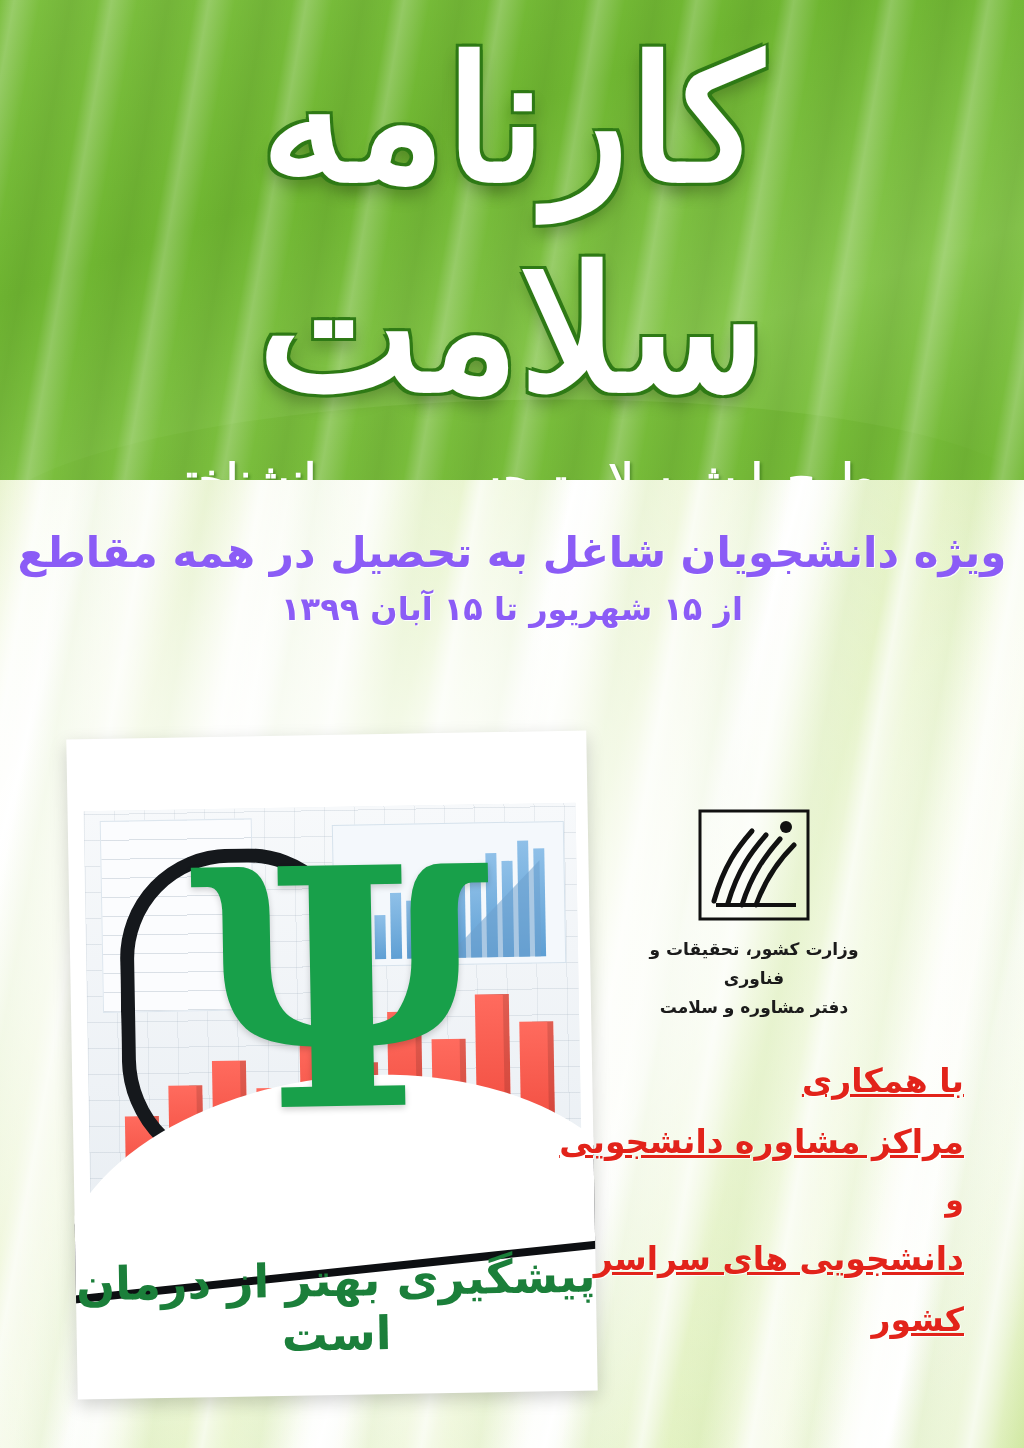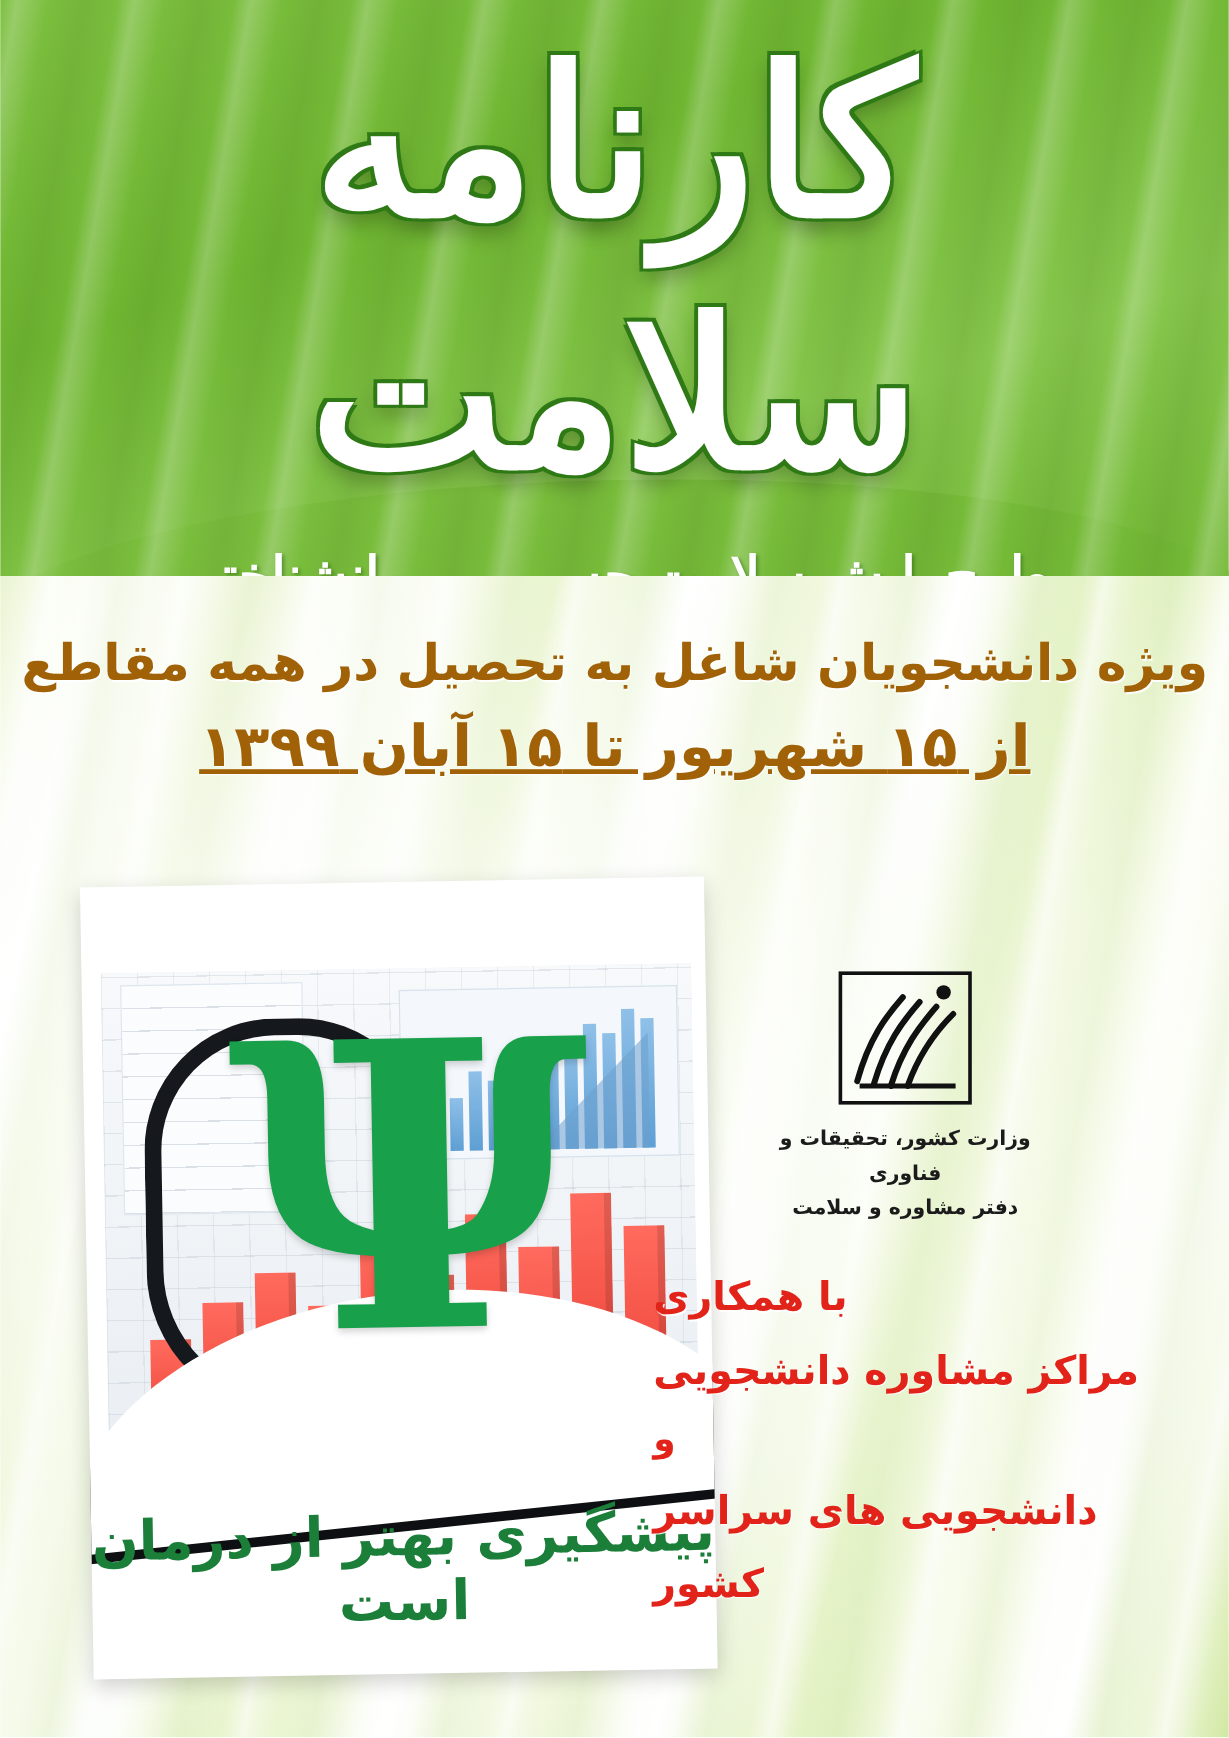--- a/index.html
+++ b/index.html
@@ -128,30 +128,29 @@
 
   
   .headline {
     position: absolute;
     z-index: 4;
     left: 0;
     top: 520px;
     width: 1024px;
     text-align: center;
     direction: rtl;
-    color: #a16207;
+    color: #8b5cf6;
     font-weight: bold;
     font-size: 42px;
     line-height: 1.55;
     text-shadow: 1px 1px 0 rgba(255,255,255,.9);
   }
   .headline .line2 {
-    font-size: 48px;
+    font-size: 32px;
     letter-spacing: 1px;
-    text-decoration: underline;
   }
 
   
   .photo-card {
     position: absolute;
     z-index: 5;
     left: 72px;
     top: 735px;
     width: 520px;
     height: 660px;
@@ -314,27 +313,28 @@
     font-size: 17px;
     line-height: 1.7;
   }
 
   .partners {
     position: absolute;
     z-index: 6;
     right: 60px;
     top: 1050px;
     width: 420px;
-    text-align: left;
+    text-align: right;
     direction: rtl;
     color: #e2231a;
     font-weight: bold;
     font-size: 33px;
     line-height: 1.85;
     text-shadow: 1px 1px 0 rgba(255,255,255,.85);
+    text-decoration: underline;
   }
   .partners .small-and { font-size: 30px; }
 </style>
 </head>
 <body>
 
 <div class="poster">
 
   <div class="bg-base"></div>
   <div class="bg-rays"></div>

